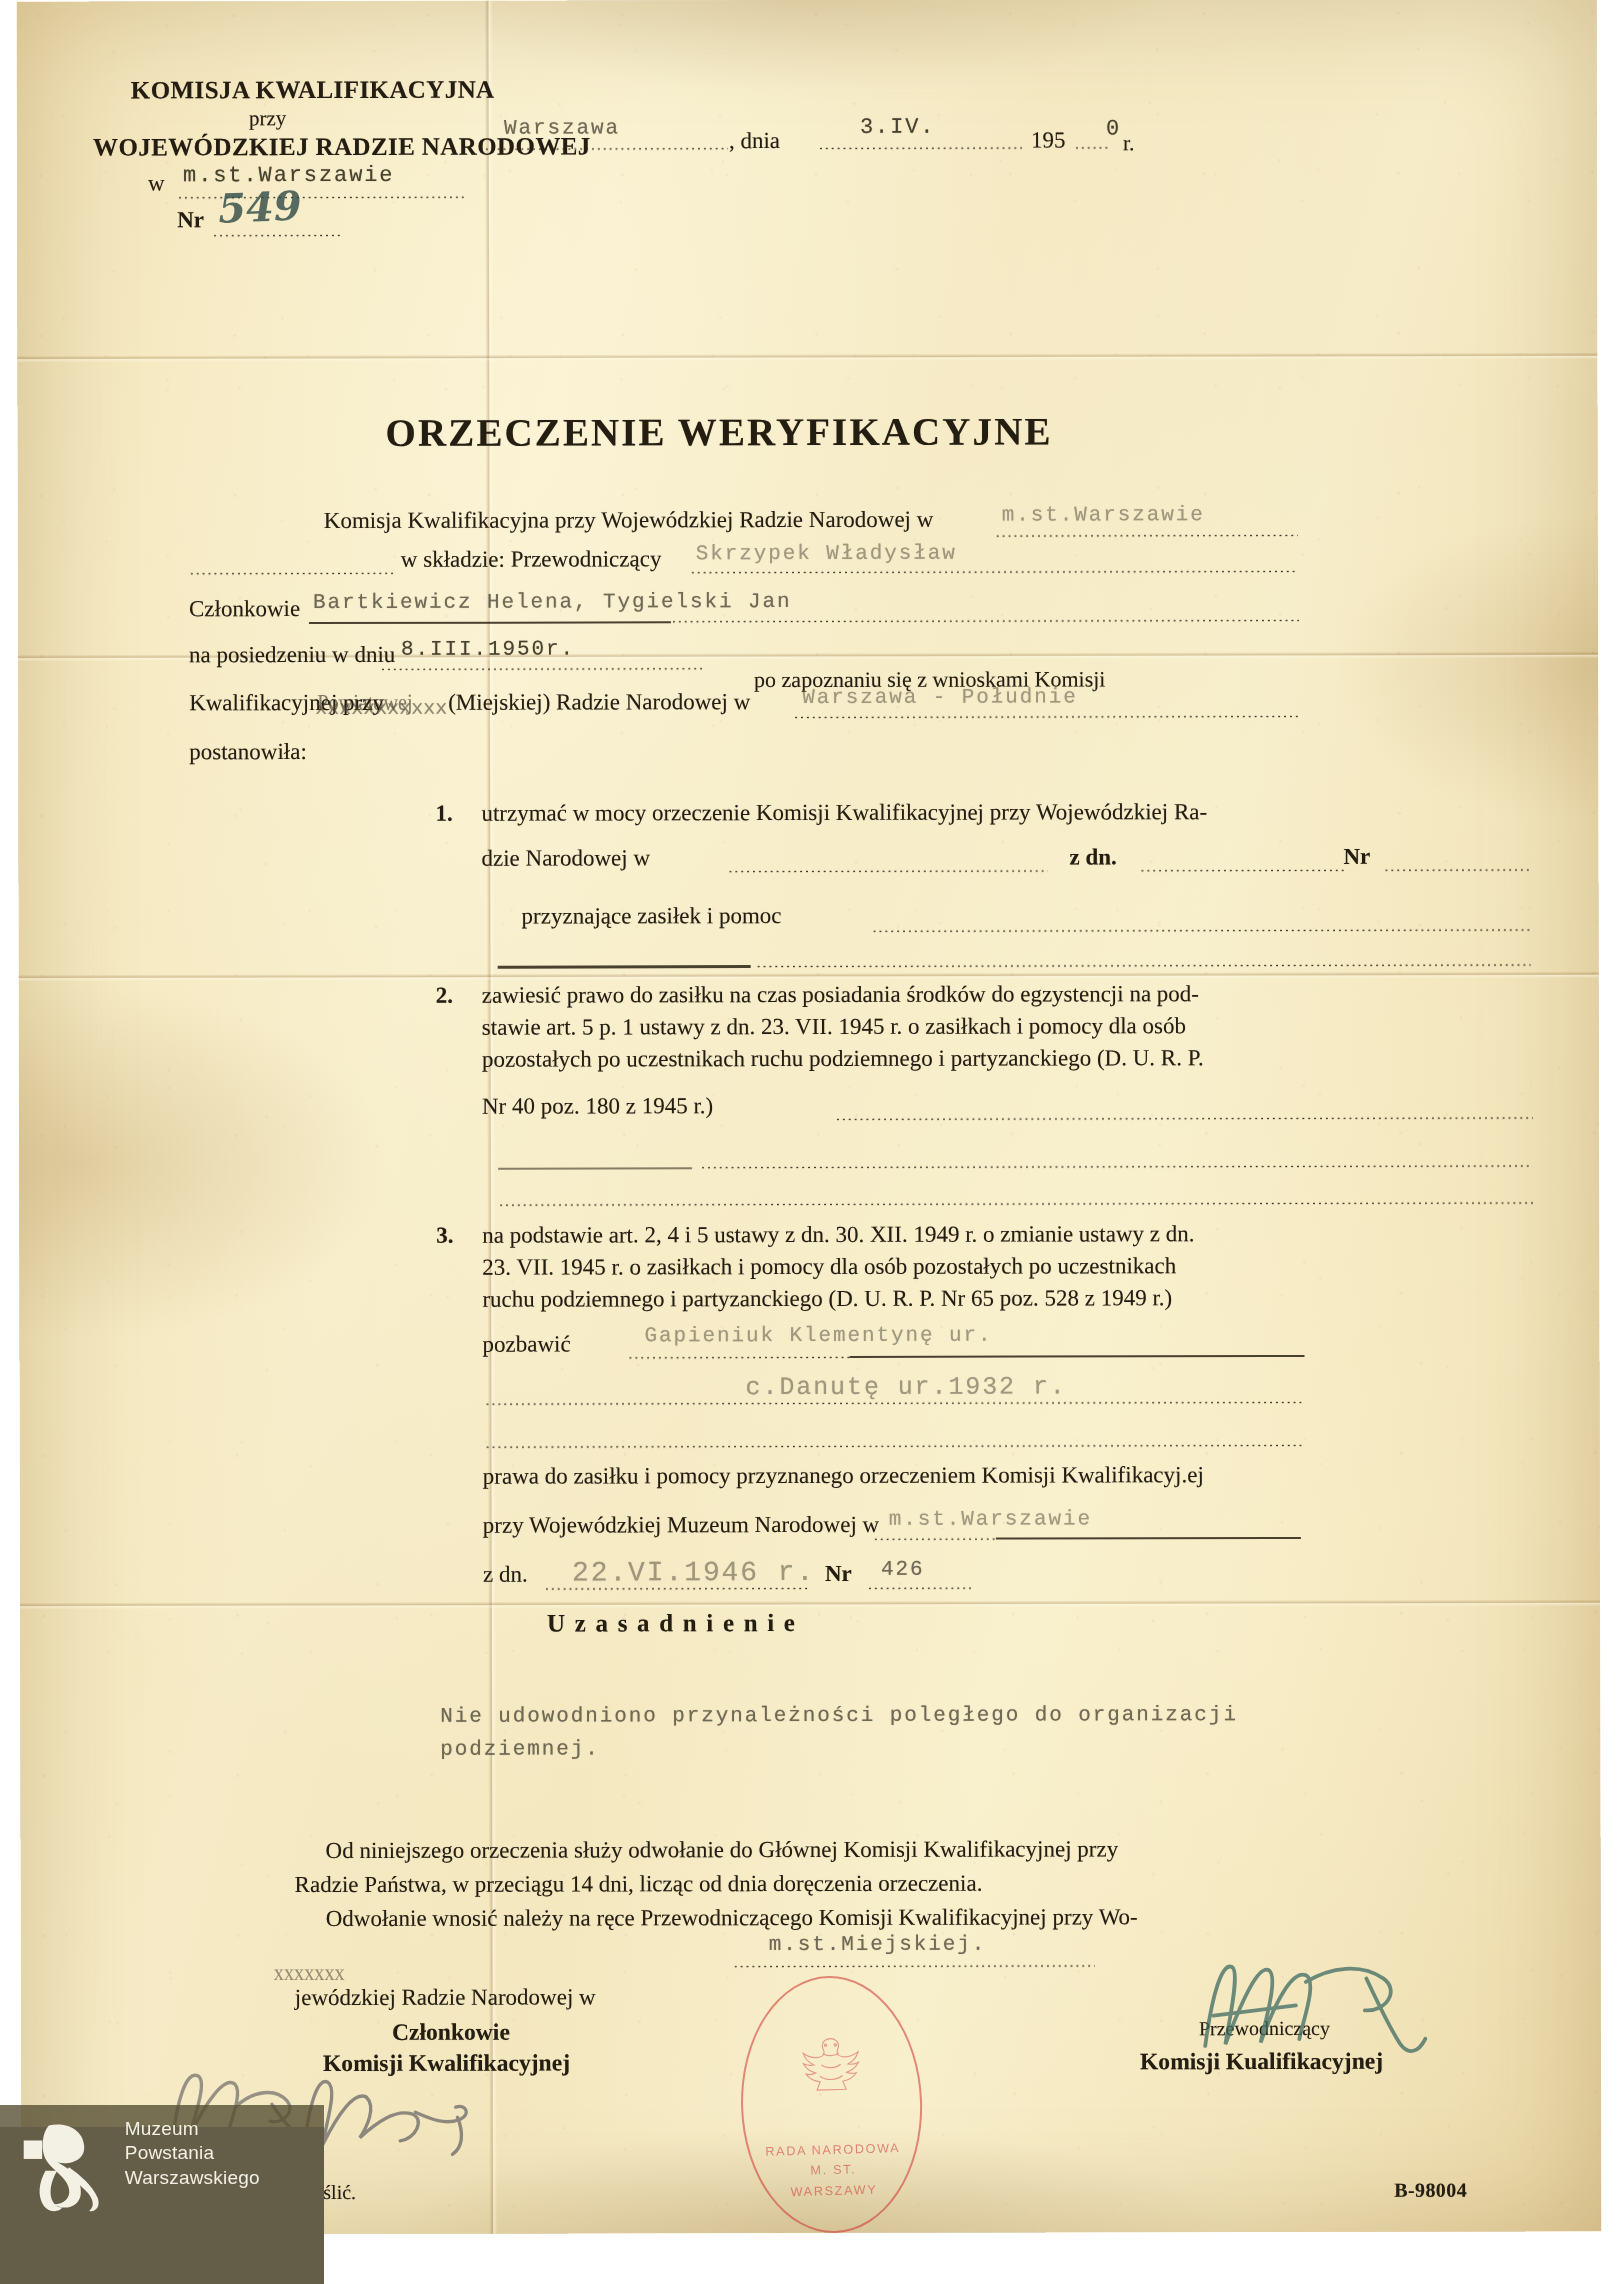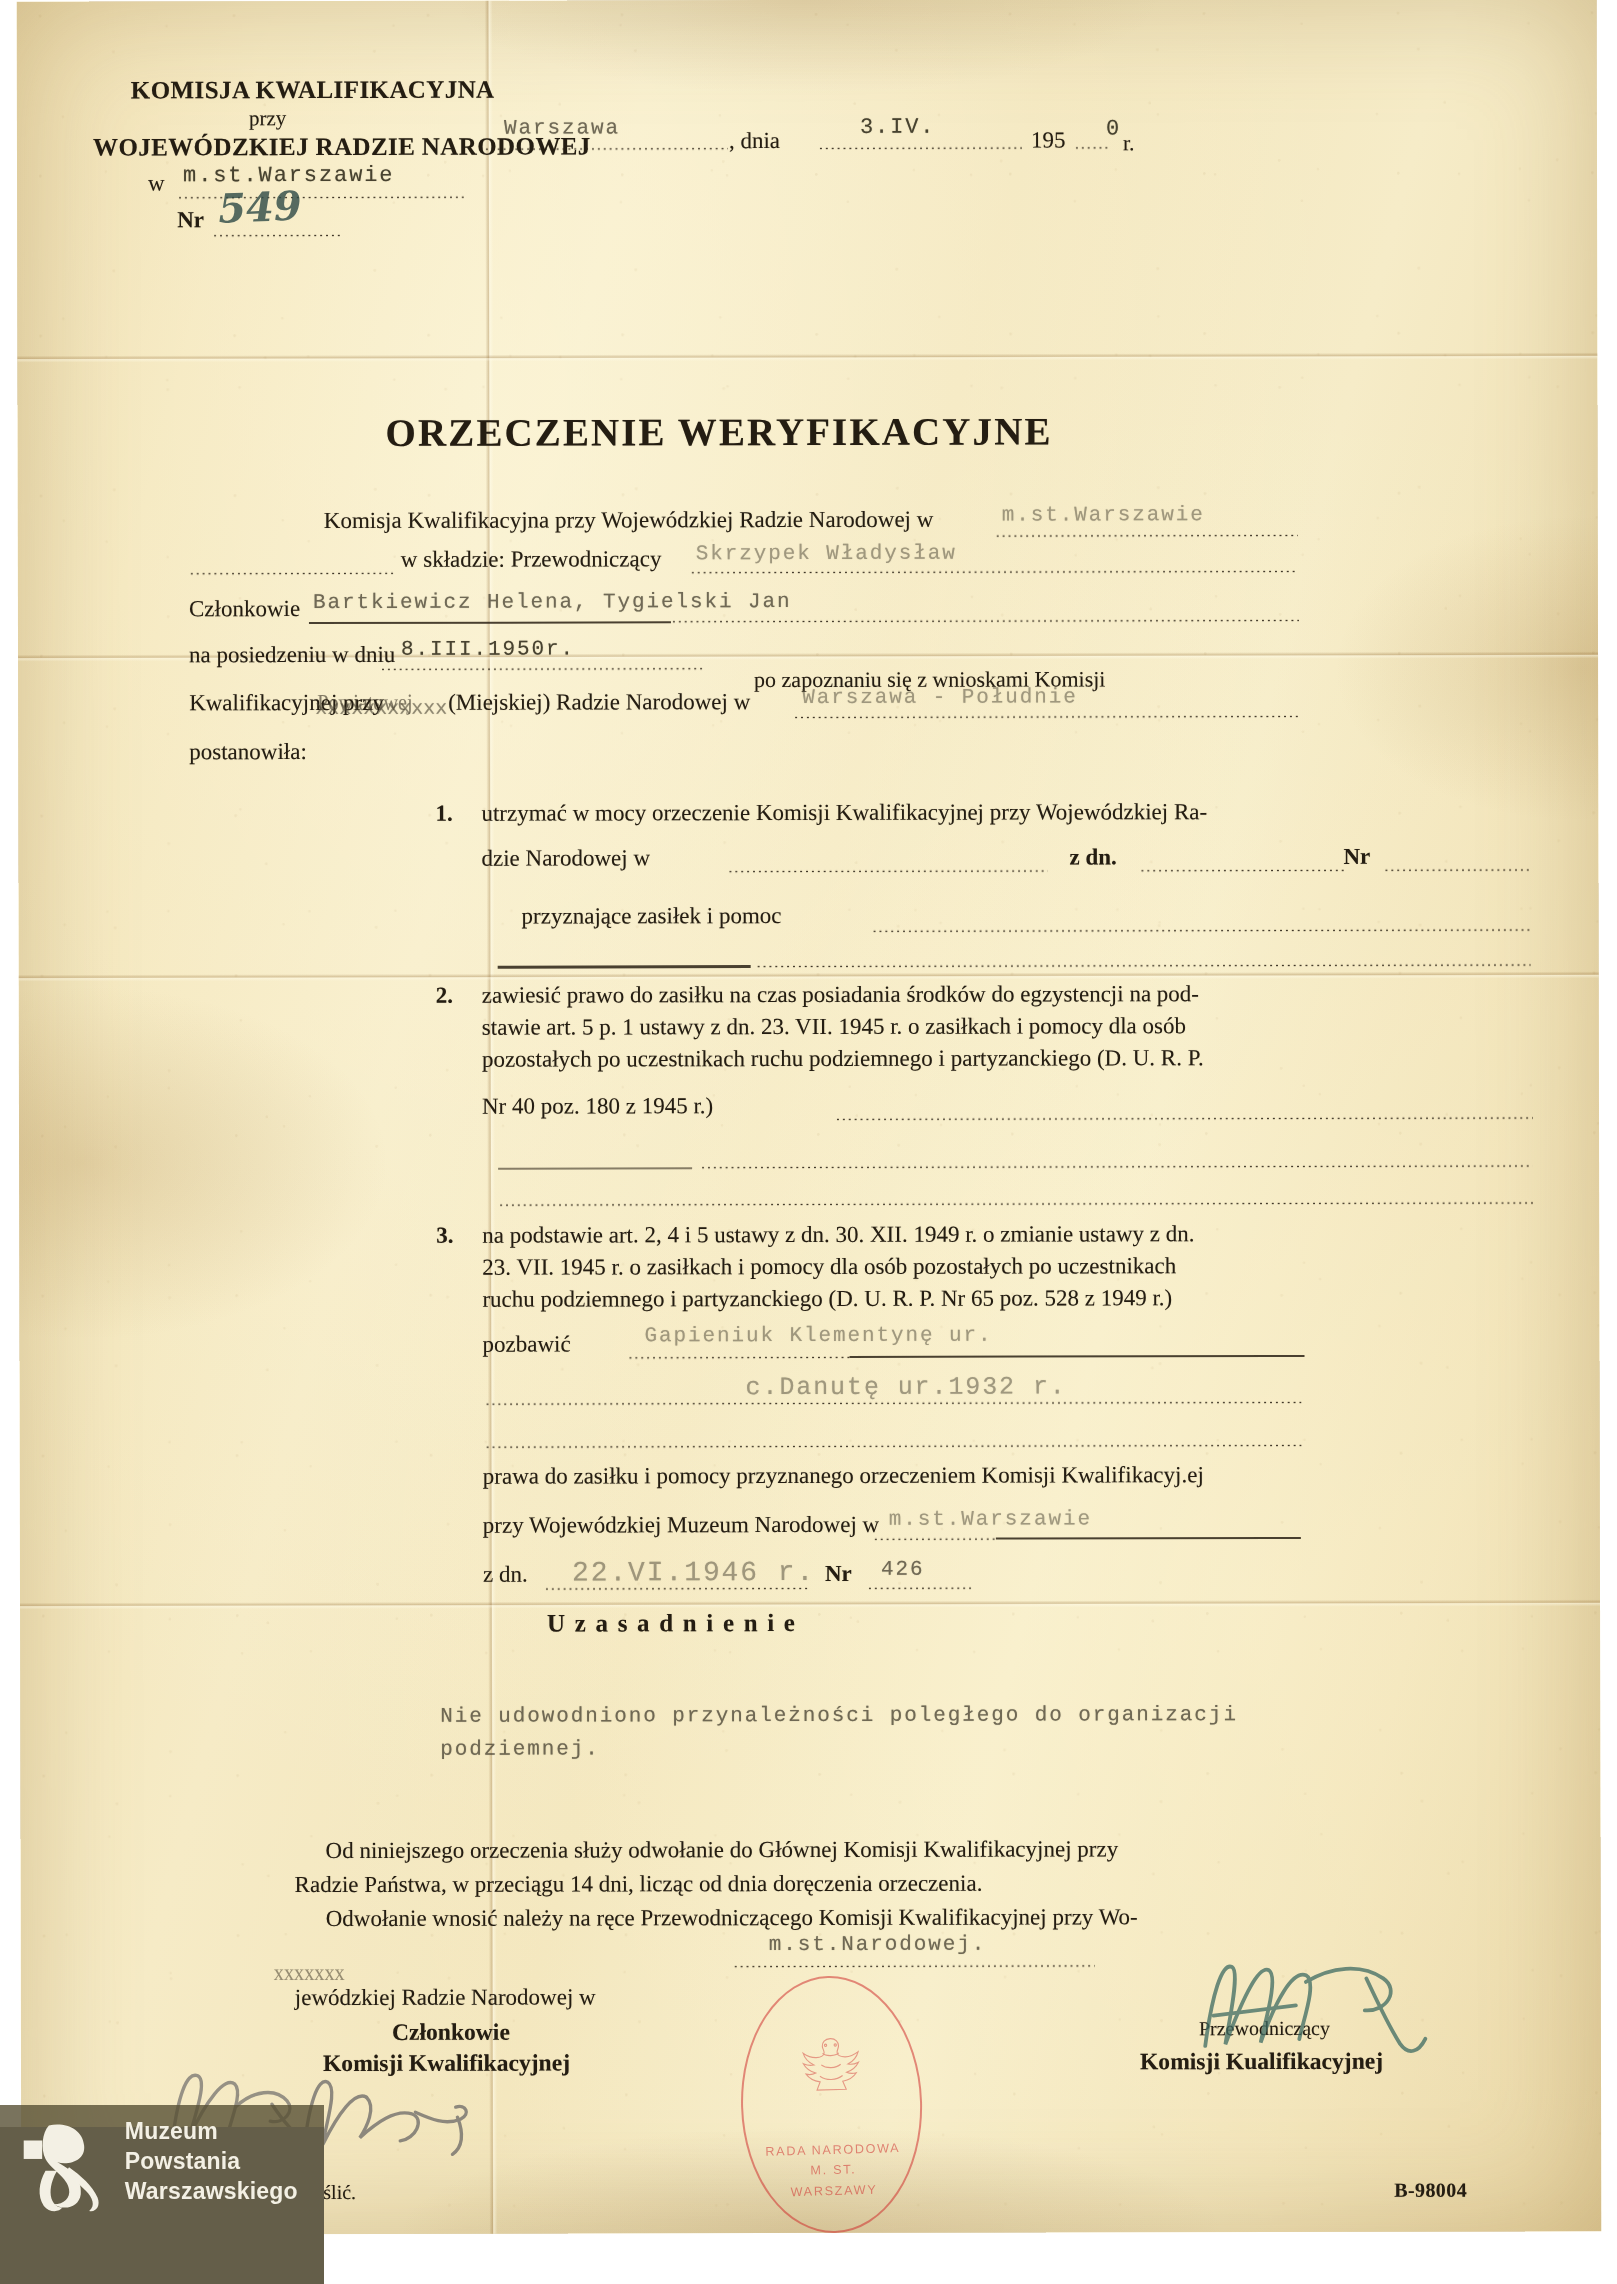--- a/index.html
+++ b/index.html
@@ -81,21 +81,21 @@
 
   
   .sig{position:absolute;opacity:.75;}
 
   
   #wm{position:absolute;left:0;top:2105px;width:324px;height:179px;
       background:rgba(88,80,52,.80);}
   #wm .wm-inner{position:absolute;left:20px;top:11.8px;display:flex;gap:11.8px;align-items:flex-start;}
   #wm .wm-logo{width:93px;height:99px;position:relative;}
   #wm .wm-text{color:#f3f0e4;font-family:"Liberation Sans",sans-serif;
-      font-weight:bold;font-size:23px;line-height:1.30;letter-spacing:0.2px;}
+      font-weight:normal;font-size:19px;line-height:1.30;letter-spacing:0.2px;}
   #wm-bar{position:absolute;left:0;top:2127px;width:324px;height:157px;background:#98989a;}
 </style>
 </head>
 <body>
 
 <div id="paper">
   <div id="stains"></div>
 
   <div class="fold-v" style="left:468px;"></div>
   <div class="fold-h" style="top:354px;"></div>
@@ -215,21 +215,21 @@
     <div class="pr" style="left:527px;top:1609px;font-size:25px;font-weight:bold;letter-spacing:1.7px;">U z a s a d n i e n i e</div>
 
     <div class="tw" style="left:420px;top:1704px;font-size:21px;">Nie udowodniono przynależności poległego do organizacji</div>
     <div class="tw" style="left:420px;top:1737px;font-size:21px;">podziemnej.</div>
 
     <div class="pr" style="left:305px;top:1837px;font-size:23px;">Od niniejszego orzeczenia służy odwołanie  do  Głównej  Komisji  Kwalifikacyjnej  przy</div>
     <div class="pr" style="left:274px;top:1871px;font-size:23px;">Radzie Państwa, w przeciągu 14 dni, licząc od dnia doręczenia orzeczenia.</div>
     <div class="pr" style="left:305px;top:1905px;font-size:23px;">Odwołanie wnosić należy na ręce Przewodniczącego  Komisji  Kwalifikacyjnej  przy  Wo-</div>
     <div class="pr" style="left:274px;top:1984px;font-size:23px;">jewódzkiej Radzie Narodowej w</div>
     <div class="dots" style="left:712px;top:1965px;width:362px;"></div>
-    <div class="tw" style="left:748px;top:1933px;font-size:21px;">m.st.Narodowej.</div>
+    <div class="tw" style="left:748px;top:1933px;font-size:21px;">m.st.Miejskiej.</div>
     <div class="pr cond" style="left:253px;top:1959px;font-size:23px;opacity:.45;">xxxxxxx</div>
 
     <div class="pr" style="left:371px;top:2018px;font-size:23.6px;font-weight:bold;">Członkowie</div>
     <div class="pr" style="left:302px;top:2049px;font-size:23.6px;font-weight:bold;">Komisji Kwalifikacyjnej</div>
 
     <div class="pr" style="left:1178px;top:2018px;font-size:20px;font-weight:normal;">Przewodniczący</div>
     <div class="pr" style="left:1119px;top:2049px;font-size:23.6px;font-weight:bold;">Komisji Kualifikacyjnej</div>
 
     <div class="pr" style="left:156px;top:2180px;font-size:20px;">Niepotrzebne skreślić.</div>
     <div class="pr" style="left:1373px;top:2180px;font-size:20px;font-weight:bold;letter-spacing:0.4px;">B-98004</div>

